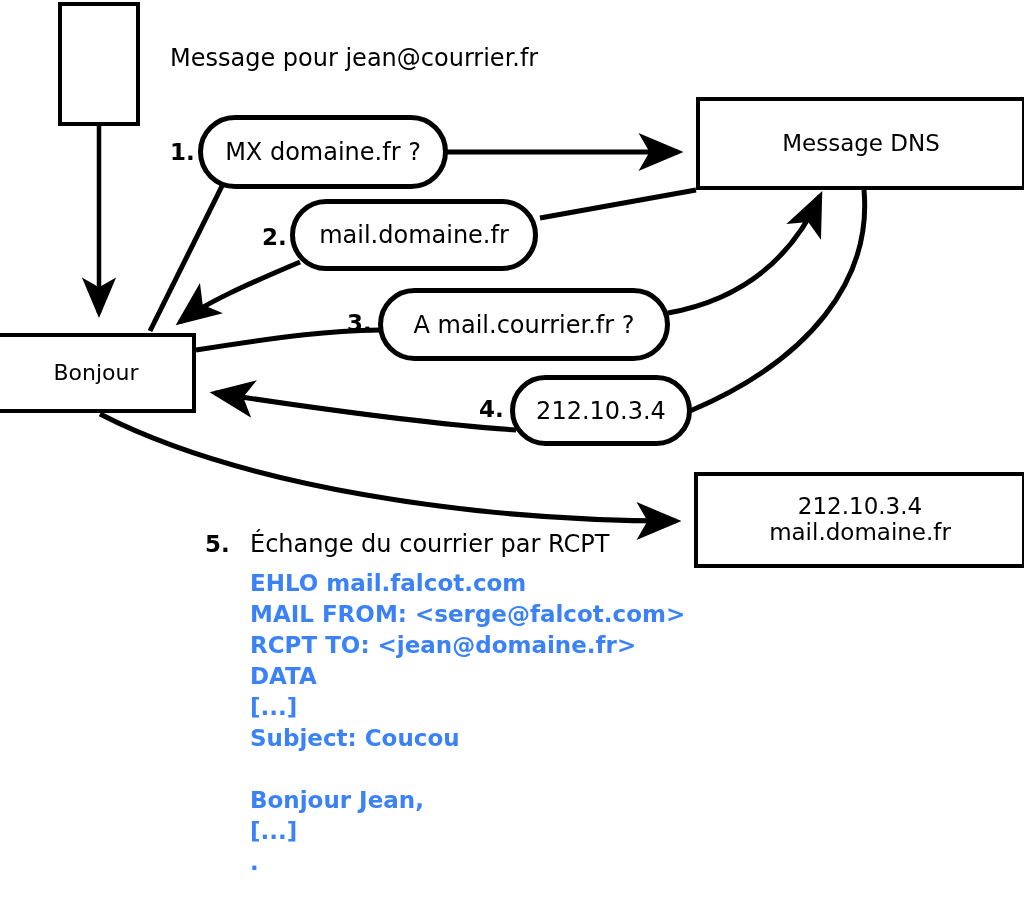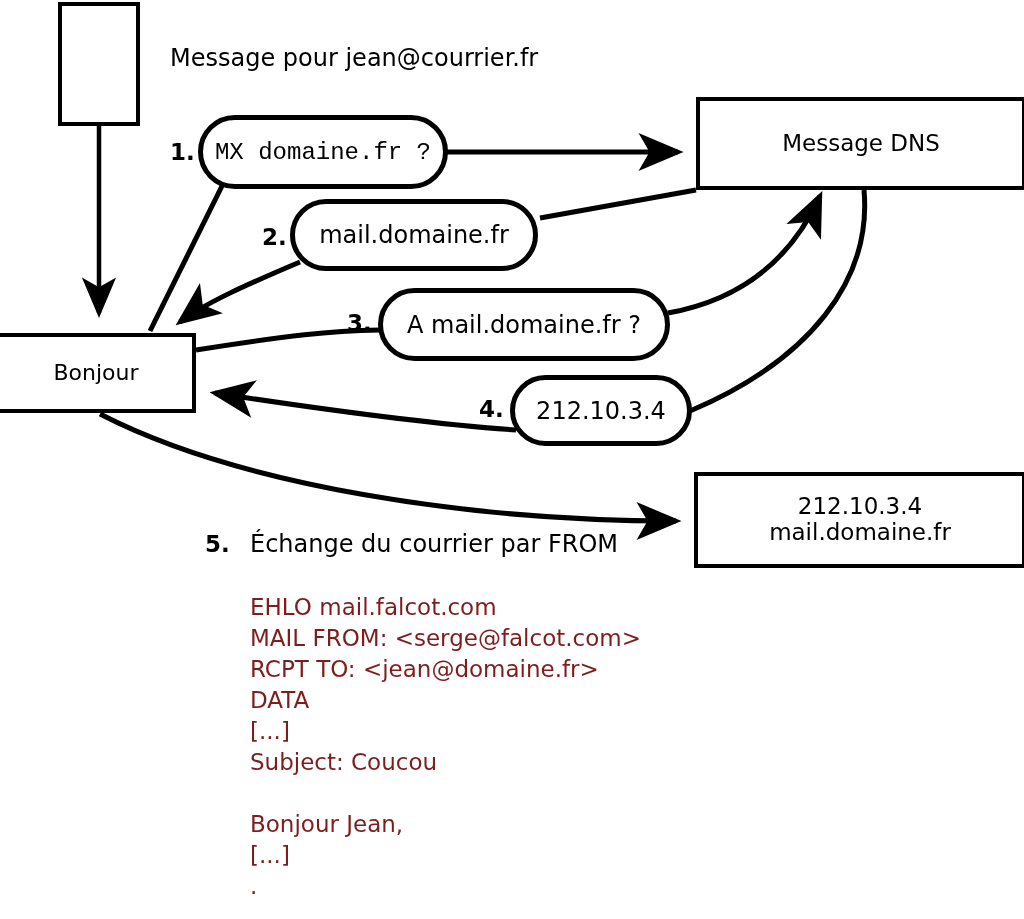--- a/index.html
+++ b/index.html
@@ -51,21 +51,21 @@
     border: 5px solid #000000;
     border-radius: 999px;
     display: flex;
     align-items: center;
     justify-content: center;
     white-space: nowrap;
     color: #000000;
     font-size: 24px;
     z-index: 4;
   }
-  #bubble-1 { left: 198px; top: 115px; width: 250px; height: 74px; font-family: Liberation Mono, monospace; }
+  #bubble-1 { left: 198px; top: 115px; width: 250px; height: 74px; }
   #bubble-2 { left: 290px; top: 199px; width: 248px; height: 72px; }
   #bubble-3 { left: 378px; top: 288px; width: 292px; height: 73px; }
   #bubble-4 { left: 510px; top: 375px; width: 182px; height: 71px; }
 
   .step-num {
     position: absolute;
     font-weight: bold;
     font-size: 23px;
     color: #000000;
     z-index: 5;
@@ -82,26 +82,27 @@
     color: #000000;
     white-space: nowrap;
     z-index: 5;
   }
   #msg-label { left: 170px; top: 44px; font-size: 24px; }
   #smtp-label { left: 250px; top: 530px; font-size: 24px; }
 
   #smtp-block {
     position: absolute;
     left: 250px;
-    top: 592px;
+    top: 568px;
     font-size: 23px;
     line-height: 31px;
-    color: #7f1d1d;
+    color: #3b82f6;
     z-index: 5;
     white-space: pre;
+    font-weight: bold;
   }
   #smtp-block .blank { display: block; height: 31px; }
   #smtp-block .srow { display: block; }
 </style>
 </head>
 <body>
 
 <div id="stage">
 
   <svg id="wires" viewBox="0 0 1024 919" xmlns="http://www.w3.org/2000/svg">
@@ -145,30 +146,30 @@
     <span class="line">mail.domaine.fr</span>
   </div>
 
   <div class="bubble" id="bubble-1">
     <span>MX domaine.fr ?</span>
   </div>
   <div class="bubble" id="bubble-2">
     <span>mail.domaine.fr</span>
   </div>
   <div class="bubble" id="bubble-3">
-    <span>A mail.domaine.fr ?</span>
+    <span>A mail.courrier.fr ?</span>
   </div>
   <div class="bubble" id="bubble-4">
     <span>212.10.3.4</span>
   </div>
 
   <span class="step-num" id="num-1">1.</span>
   <span class="step-num" id="num-2">2.</span>
   <span class="step-num" id="num-3">3.</span>
   <span class="step-num" id="num-4">4.</span>
   <span class="step-num" id="num-5">5.</span>
 
   <span class="plain-text" id="msg-label">Message pour jean@courrier.fr</span>
-  <span class="plain-text" id="smtp-label">Échange du courrier par FROM</span>
+  <span class="plain-text" id="smtp-label">Échange du courrier par RCPT</span>
 
   <div id="smtp-block"><span class="srow">EHLO mail.falcot.com</span><span class="srow">MAIL FROM: &lt;serge@falcot.com&gt;</span><span class="srow">RCPT TO: &lt;jean@domaine.fr&gt;</span><span class="srow">DATA</span><span class="srow">[...]</span><span class="srow">Subject: Coucou</span><span class="blank"></span><span class="srow">Bonjour Jean,</span><span class="srow">[...]</span><span class="srow">.</span></div>
 
 </div>
 
 </body></html>

